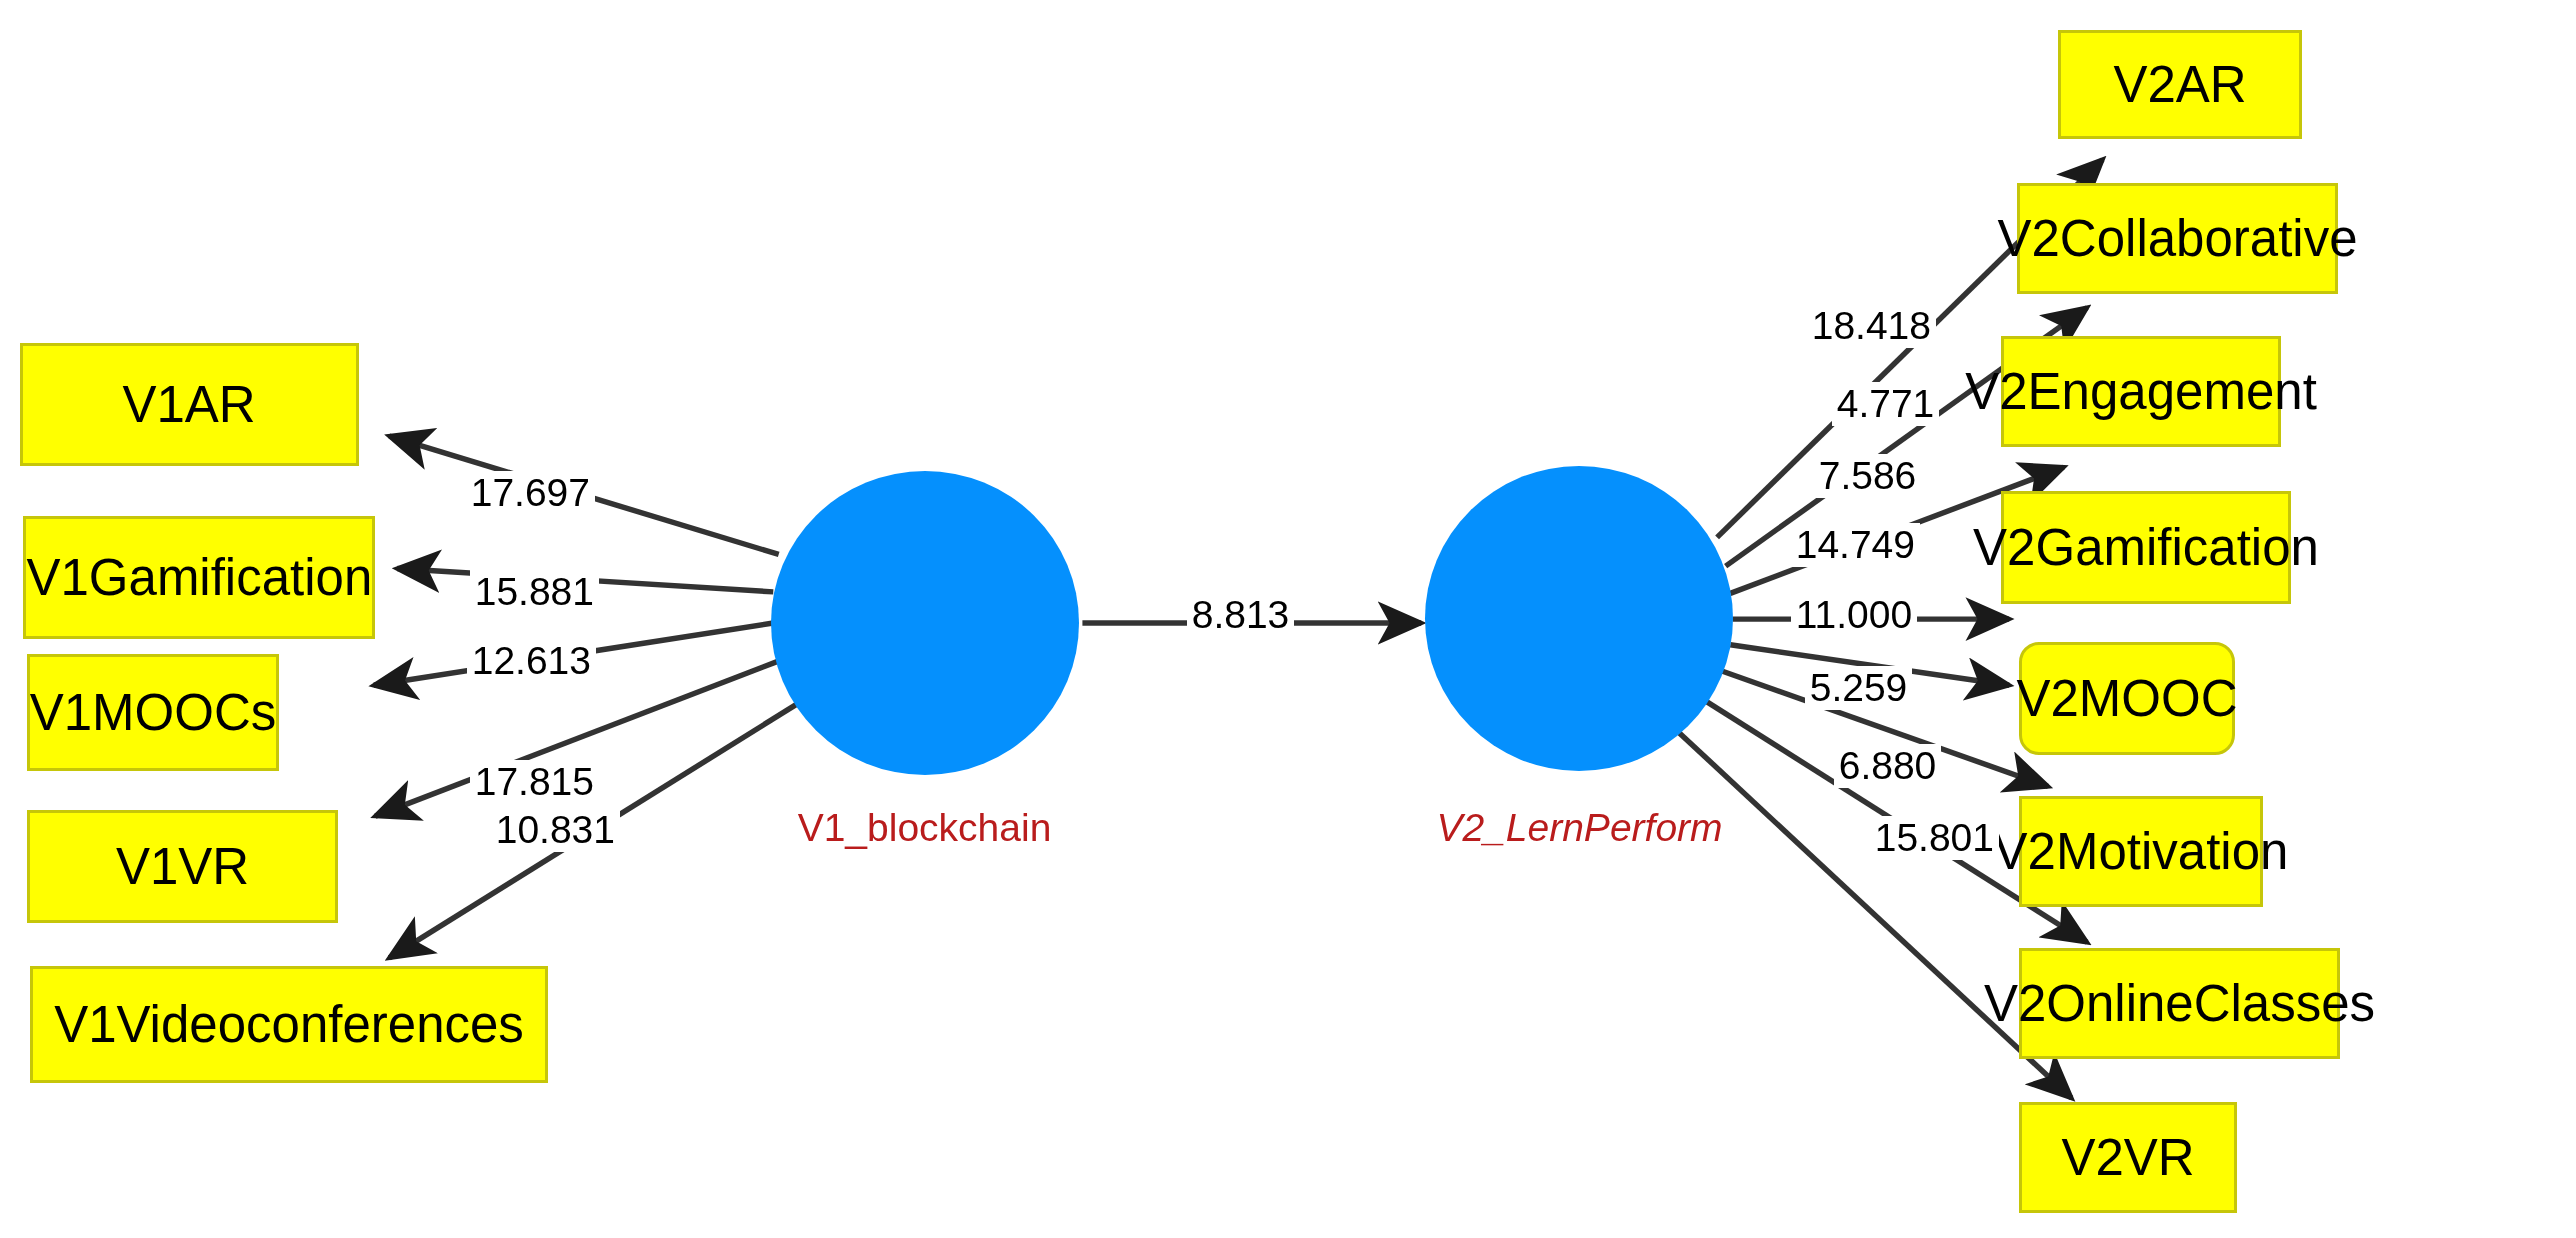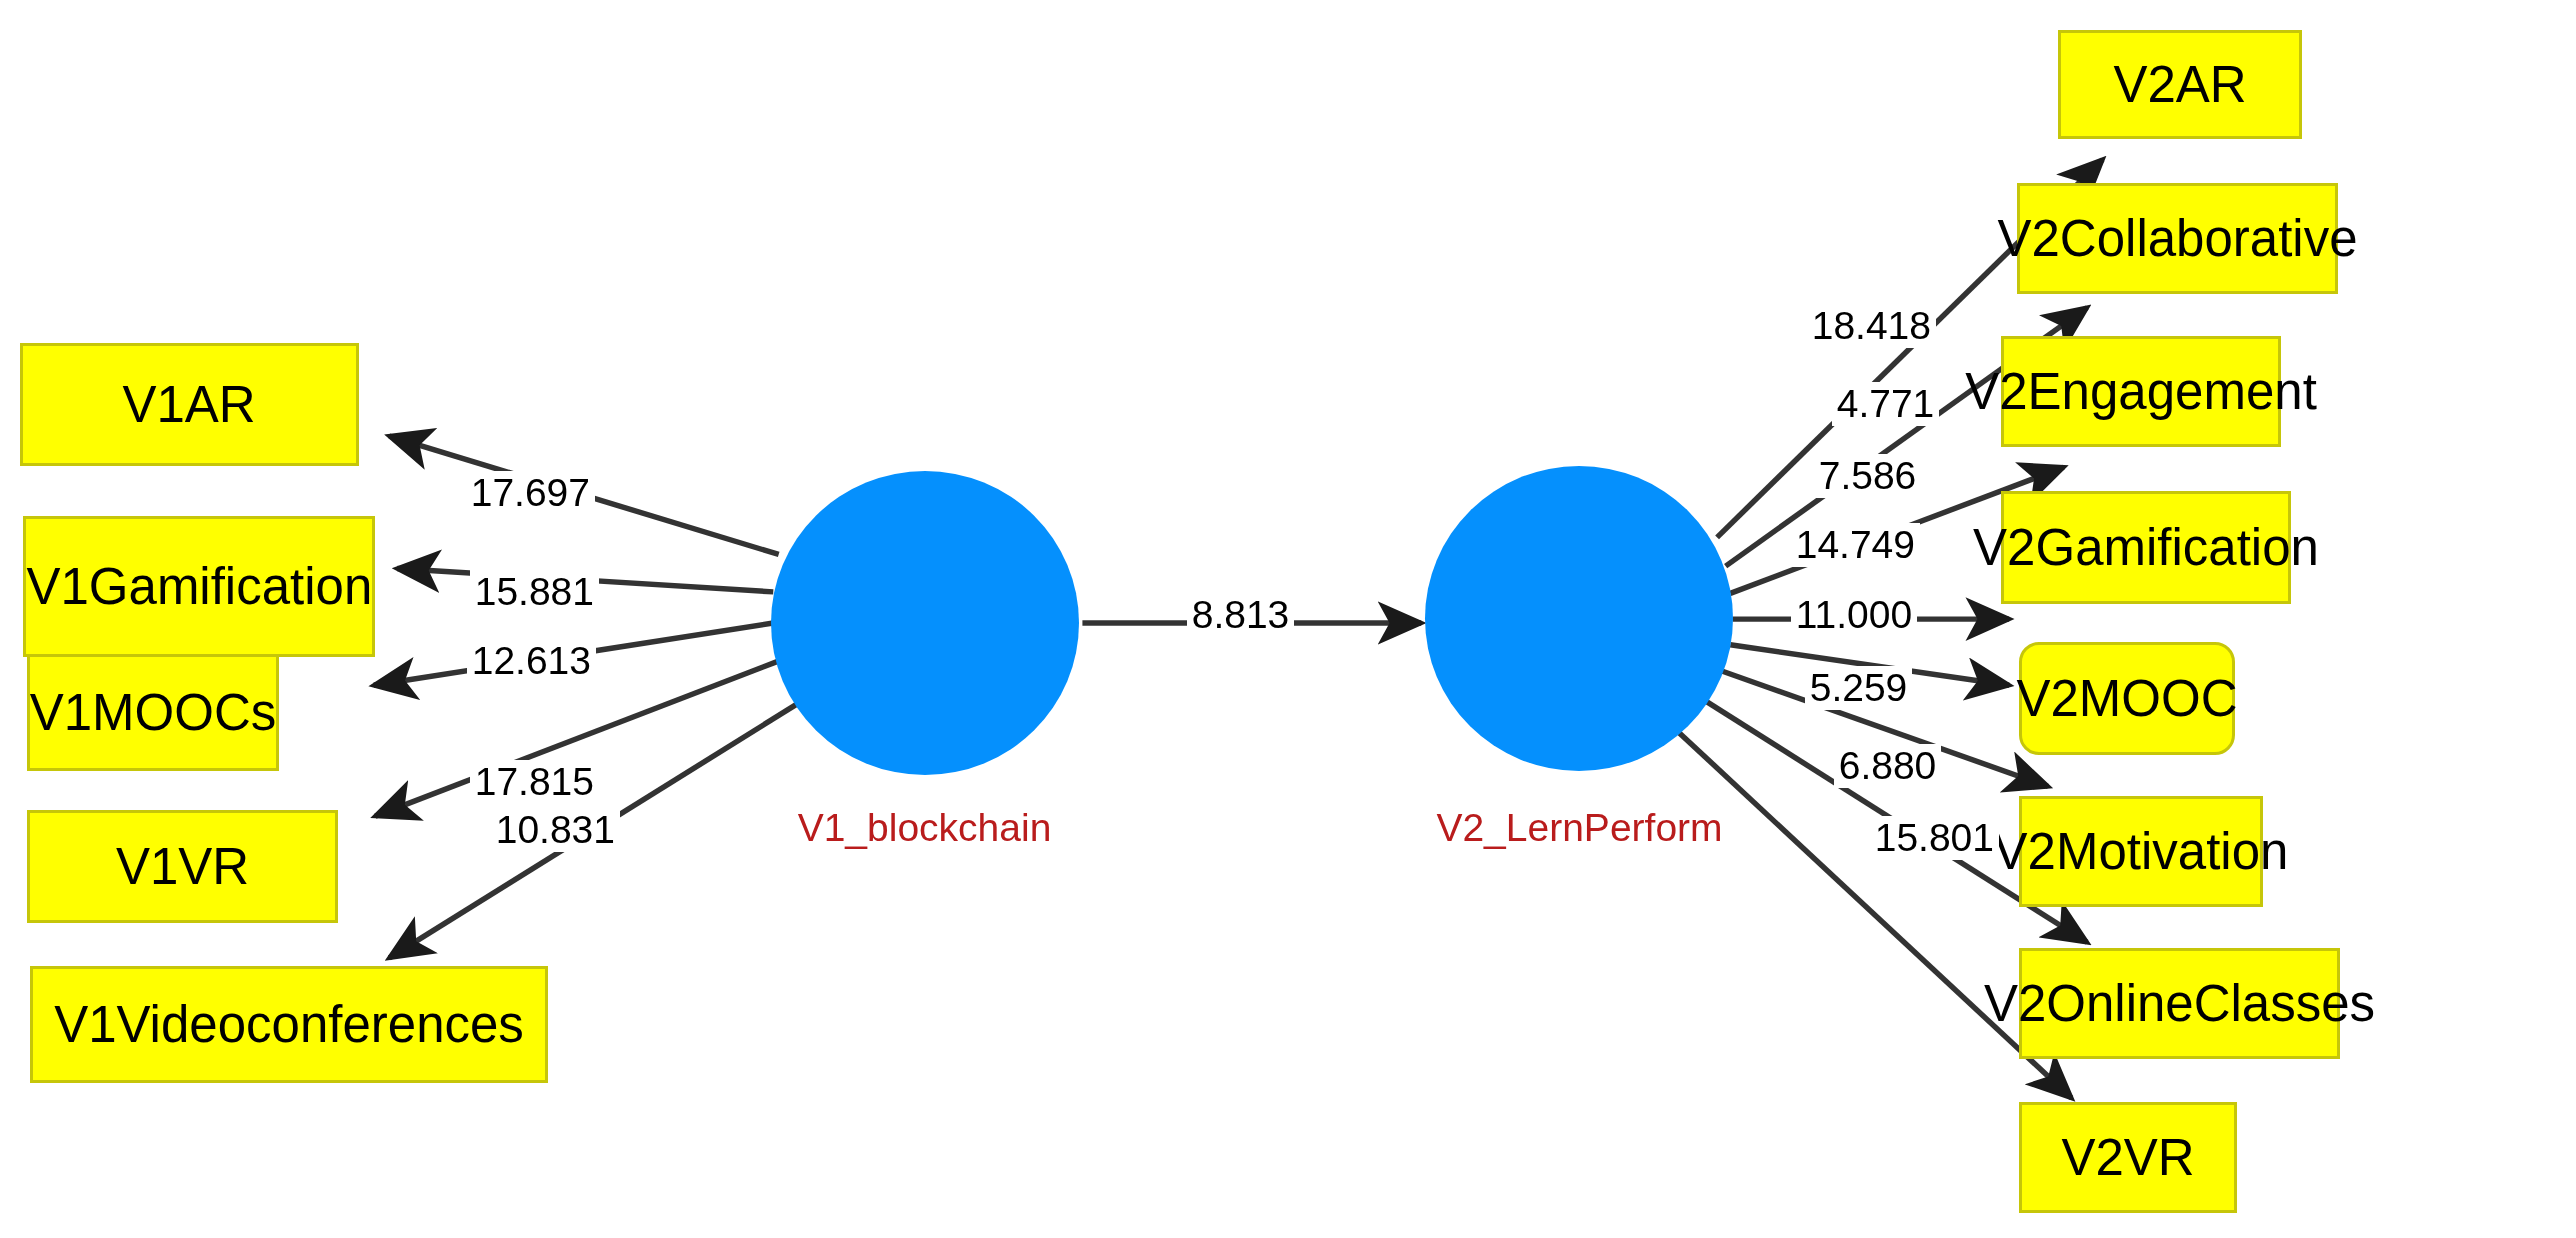--- a/index.html
+++ b/index.html
@@ -114,21 +114,21 @@
       <line x1="2190" y1="900" x2="2680" y2="1210" marker-end="url(#arrowhead)"></line>
     </g>
     <g stroke="#333333" stroke-width="7" fill="none">
       <line x1="2150" y1="935" x2="2660" y2="1410" marker-end="url(#arrowhead)"></line>
     </g>
   </svg>
 
   <div class="indicator-box" style="left:19.5px; top:343px; width:339px; height:123px;">
     <span>V1AR</span>
   </div>
-  <div class="indicator-box" style="left:23.4px; top:516px; width:352px; height:141px;">
+  <div class="indicator-box" style="left:23.4px; top:516px; width:352px; height:123px;">
     <span>V1Gamification</span>
   </div>
   <div class="indicator-box" style="left:27px; top:654px; width:252px; height:117px;">
     <span>V1MOOCs</span>
   </div>
   <div class="indicator-box" style="left:27px; top:810px; width:311px; height:113px;">
     <span>V1VR</span>
   </div>
   <div class="indicator-box" style="left:30px; top:966px; width:518px; height:117px;">
     <span>V1Videoconferences</span>
@@ -156,21 +156,21 @@
     <span>V2OnlineClasses</span>
   </div>
   <div class="indicator-box" style="left:2019px; top:1102px; width:218px; height:111px;">
     <span>V2VR</span>
   </div>
 
   <div class="latent-circle" style="left:771px; top:471px; width:308px; height:304px;"></div>
   <div class="latent-label" style="left:730px; top:806px; width:389px;">V1_blockchain</div>
 
   <div class="latent-circle" style="left:1425px; top:466px; width:308px; height:305px;"></div>
-  <div class="latent-label" style="left:1385px; top:806px; width:389px;">V2_LernPerform</div>
+  <div class="latent-label" style="left:1385px; top:806px; width:389px;font-style:italic;">V2_LernPerform</div>
 
   <div class="edge-value" style="left:466px; top:471px;">17.697</div>
   <div class="edge-value" style="left:470px; top:570px;">15.881</div>
   <div class="edge-value" style="left:467px; top:639px;">12.613</div>
   <div class="edge-value" style="left:470px; top:713px;margin-top:47px;">17.815</div>
   <div class="edge-value" style="left:491px; top:808px;">10.831</div>
 
   <div class="edge-value" style="left:1187px; top:593px;">8.813</div>
 
   <div class="edge-value" style="left:1807px; top:304px;">18.418</div>

